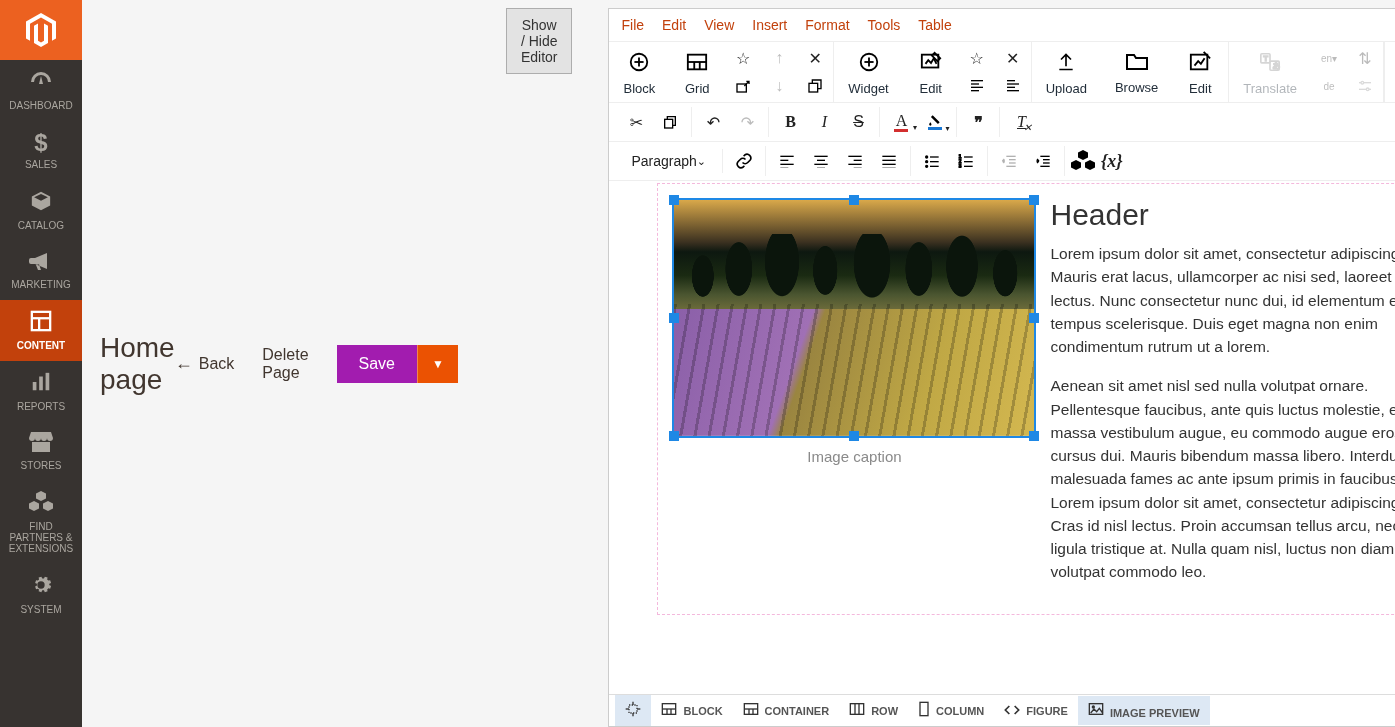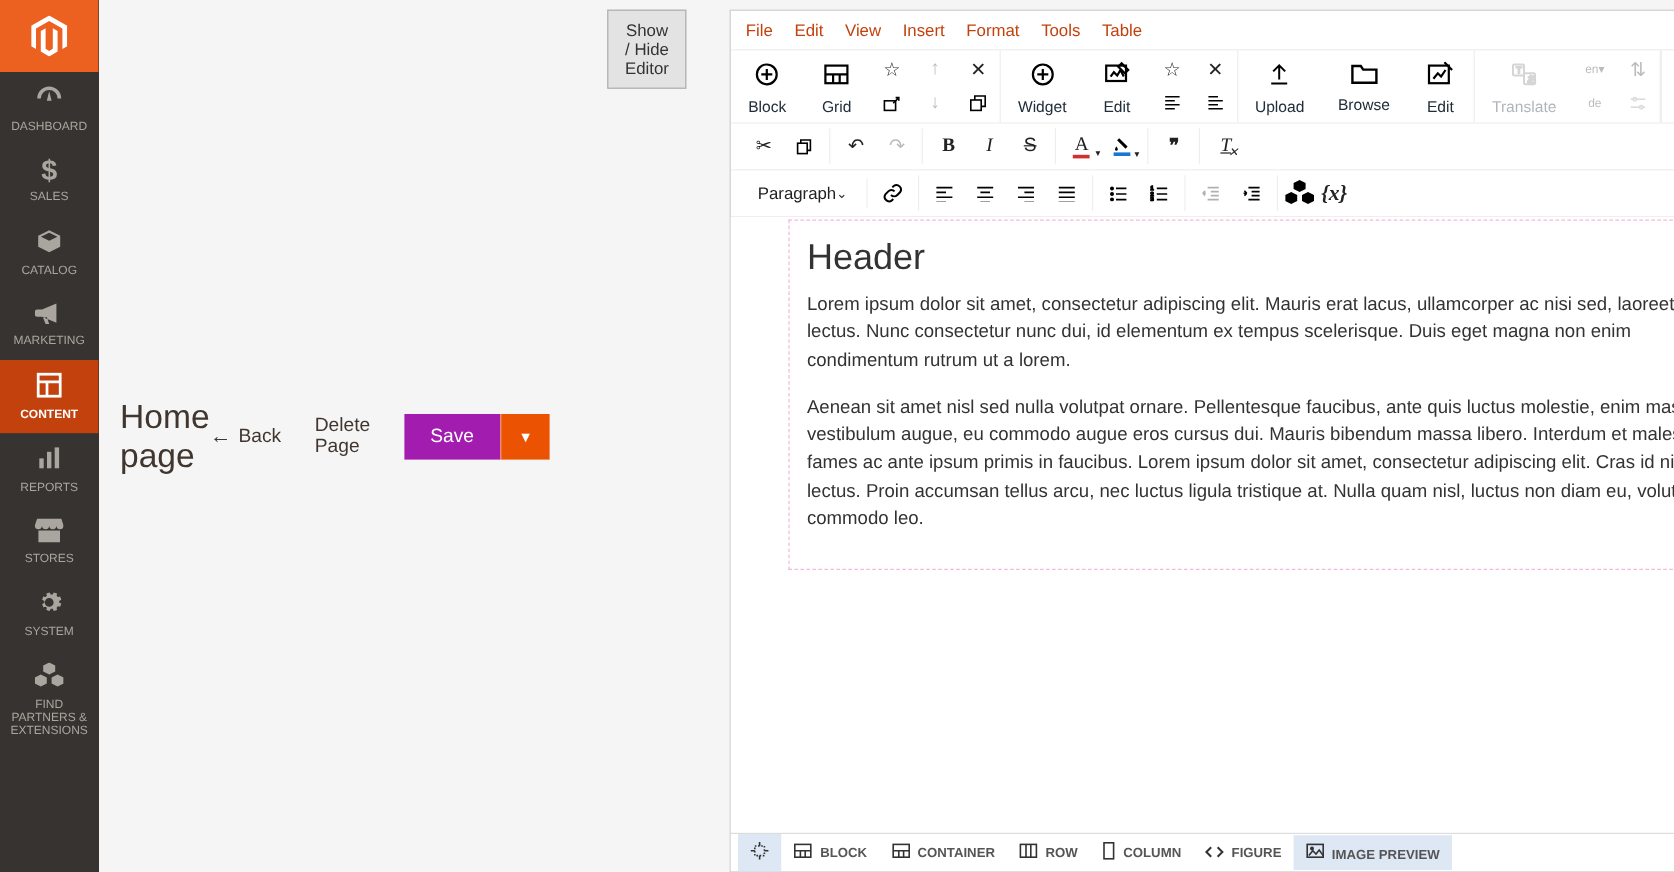--- a/index.html
+++ b/index.html
@@ -156,33 +156,33 @@
   <div class="sidebar-item">
     <span class="icon">
       <svg width="24" height="20" viewBox="0 0 24 20" fill="currentColor">
           <path d="M2 0h20l2 6a3 3 0 0 1-6 0 3 3 0 0 1-6 0 3 3 0 0 1-6 0 3 3 0 0 1-6 0L2 0zm1 10h18v10H3V10z"></path>
         </svg>
     </span>
     <span class="label">STORES</span>
   </div>
   <div class="sidebar-item">
     <span class="icon">
+      <svg width="24" height="22" viewBox="0 0 24 22" fill="currentColor">
+          <path d="M12 0l5 2.5v5L12 10 7 7.5v-5L12 0zM5 10l5 2.5v5L5 20l-5-2.5v-5L5 10zm14 0l5 2.5v5L19 20l-5-2.5v-5L19 10z"></path>
+        </svg>
+    </span>
+    <span class="label">FIND PARTNERS &amp; EXTENSIONS</span>
+  </div>
+  <div class="sidebar-item">
+    <span class="icon">
       <svg width="22" height="22" viewBox="0 0 24 24" fill="currentColor">
           <path d="M12 8a4 4 0 1 0 0 8 4 4 0 0 0 0-8zm9 4l2 1-1 3-2-.5a8 8 0 0 1-1.3 1.3l.5 2-3 1-1-2a8 8 0 0 1-1.8 0l-1 2-3-1 .5-2A8 8 0 0 1 8.6 16l-2 .5-1-3 2-1a8 8 0 0 1 0-1.8l-2-1 1-3 2 .5A8 8 0 0 1 9.9 5.9l-.5-2 3-1 1 2a8 8 0 0 1 1.8 0l1-2 3 1-.5 2a8 8 0 0 1 1.3 1.3l2-.5 1 3-2 1a8 8 0 0 1 0 1.8z"></path>
         </svg>
     </span>
     <span class="label">SYSTEM</span>
-  </div>
-  <div class="sidebar-item">
-    <span class="icon">
-      <svg width="24" height="22" viewBox="0 0 24 22" fill="currentColor">
-          <path d="M12 0l5 2.5v5L12 10 7 7.5v-5L12 0zM5 10l5 2.5v5L5 20l-5-2.5v-5L5 10zm14 0l5 2.5v5L19 20l-5-2.5v-5L19 10z"></path>
-        </svg>
-    </span>
-    <span class="label">FIND PARTNERS &amp; EXTENSIONS</span>
   </div>
 </div>
 
 <div class="main">
 
   <div class="header-row">
     <div class="page-title">Home page</div>
     <div class="header-actions">
       <div class="back-link">
         <span style="font-size:18px;">←</span>
@@ -503,20 +503,35 @@
             <svg width="24" height="22" viewBox="0 0 24 22" fill="#000">
               <path d="M12 0l5 2.5v5L12 10 7 7.5v-5L12 0zM5 10l5 2.5v5L5 20l-5-2.5v-5L5 10zm14 0l5 2.5v5L19 20l-5-2.5v-5L19 10z"></path>
             </svg>
           </span>
         <span class="tb2-btn" style="width:auto;font-style:italic;font-family:Georgia,serif;font-weight:900;font-size:18px;">{x}</span>
       </div>
     </div>
 
     <div class="canvas">
       <div class="content-outline">
+        <div class="image-box">
+          <div class="image-selected">
+            <div class="trees"></div>
+            <div class="field-rows"></div>
+            <div class="handle h-tl"></div>
+            <div class="handle h-tm"></div>
+            <div class="handle h-tr"></div>
+            <div class="handle h-lm"></div>
+            <div class="handle h-rm"></div>
+            <div class="handle h-bl"></div>
+            <div class="handle h-bm"></div>
+            <div class="handle h-br"></div>
+          </div>
+          <div class="caption">Image caption</div>
+        </div>
         <div class="text-col">
           <div class="text-header">Header</div>
           <p class="text-p">Lorem ipsum dolor sit amet, consectetur adipiscing elit. Mauris erat lacus, ullamcorper ac nisi sed, laoreet cursus lectus. Nunc consectetur nunc dui, id elementum ex tempus scelerisque. Duis eget magna non enim condimentum rutrum ut a lorem.</p>
           <p class="text-p">Aenean sit amet nisl sed nulla volutpat ornare. Pellentesque faucibus, ante quis luctus molestie, enim massa vestibulum augue, eu commodo augue eros cursus dui. Mauris bibendum massa libero. Interdum et malesuada fames ac ante ipsum primis in faucibus. Lorem ipsum dolor sit amet, consectetur adipiscing elit. Cras id nisl lectus. Proin accumsan tellus arcu, nec luctus ligula tristique at. Nulla quam nisl, luctus non diam eu, volutpat commodo leo.</p>
         </div>
       </div>
     </div>
 
     <div class="path-bar">
       <div class="path-item sel">

